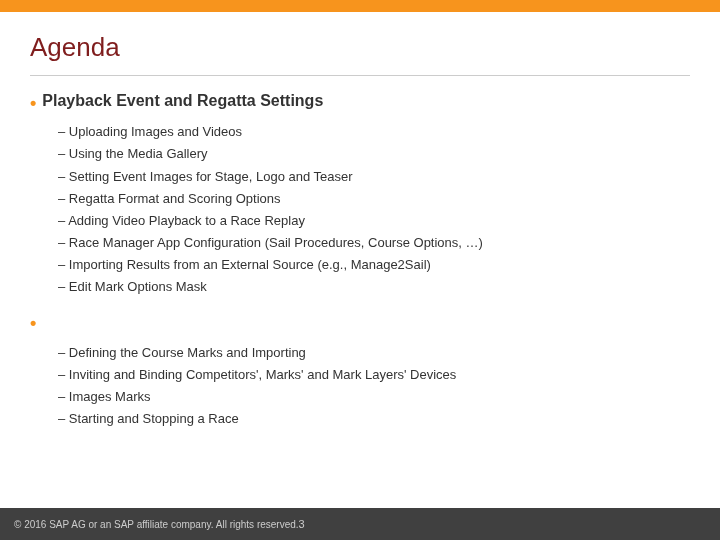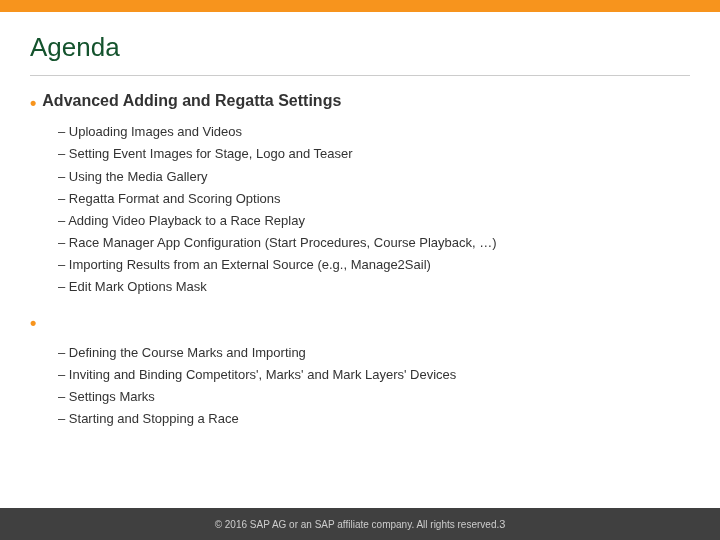--- a/index.html
+++ b/index.html
@@ -18,21 +18,21 @@
       background: #F7941D;
     }
 
     .content {
       padding: 20px 30px 10px 30px;
     }
 
     .page-title {
       font-size: 26px;
       font-weight: normal;
-      color: #14532d;
+      color: #7f1d1d;
       margin-bottom: 12px;
     }
 
     .divider {
       border: none;
       border-top: 1px solid #cccccc;
       margin-bottom: 16px;
     }
 
     .section {
@@ -77,21 +77,21 @@
 
     .footer {
       position: absolute;
       bottom: 0;
       left: 0;
       right: 0;
       height: 32px;
       background: #404040;
       display: flex;
       align-items: center;
-      justify-content: center;
+      justify-content: flex-start;
       padding: 0 14px;
     }
 
     .footer-text {
       font-size: 10px;
       color: #cccccc;
     }
 
     .footer-page {
       font-size: 11px;
@@ -103,42 +103,42 @@
 
 <div class="top-bar"></div>
 
 <div class="content">
   <h1 class="page-title">Agenda</h1>
   <hr class="divider">
 
   <div class="section">
     <div class="section-header">
       <span class="bullet">•</span>
-      <span>Advanced Adding and Regatta Settings</span>
+      <span>Playback Event and Regatta Settings</span>
     </div>
     <ul class="sub-items">
       <li>Uploading Images and Videos</li>
+      <li>Using the Media Gallery</li>
       <li>Setting Event Images for Stage, Logo and Teaser</li>
-      <li>Using the Media Gallery</li>
       <li>Regatta Format and Scoring Options</li>
       <li>Adding Video Playback to a Race Replay</li>
-      <li>Race Manager App Configuration (Start Procedures, Course Playback, …)</li>
+      <li>Race Manager App Configuration (Sail Procedures, Course Options, …)</li>
       <li>Importing Results from an External Source (e.g., Manage2Sail)</li>
       <li>Edit Mark Options Mask</li>
     </ul>
   </div>
 
   <div class="section">
     <div class="section-header">
       <span class="bullet">•</span>
     </div>
     <ul class="sub-items">
       <li>Defining the Course Marks and Importing</li>
       <li>Inviting and Binding Competitors', Marks' and Mark Layers' Devices</li>
-      <li>Settings Marks</li>
+      <li>Images Marks</li>
       <li>Starting and Stopping a Race</li>
     </ul>
   </div>
 </div>
 
 <div class="footer">
   <span class="footer-text">© 2016 SAP AG or an SAP affiliate company. All rights reserved.</span>
   <span class="footer-page">3</span>
 </div>
 

